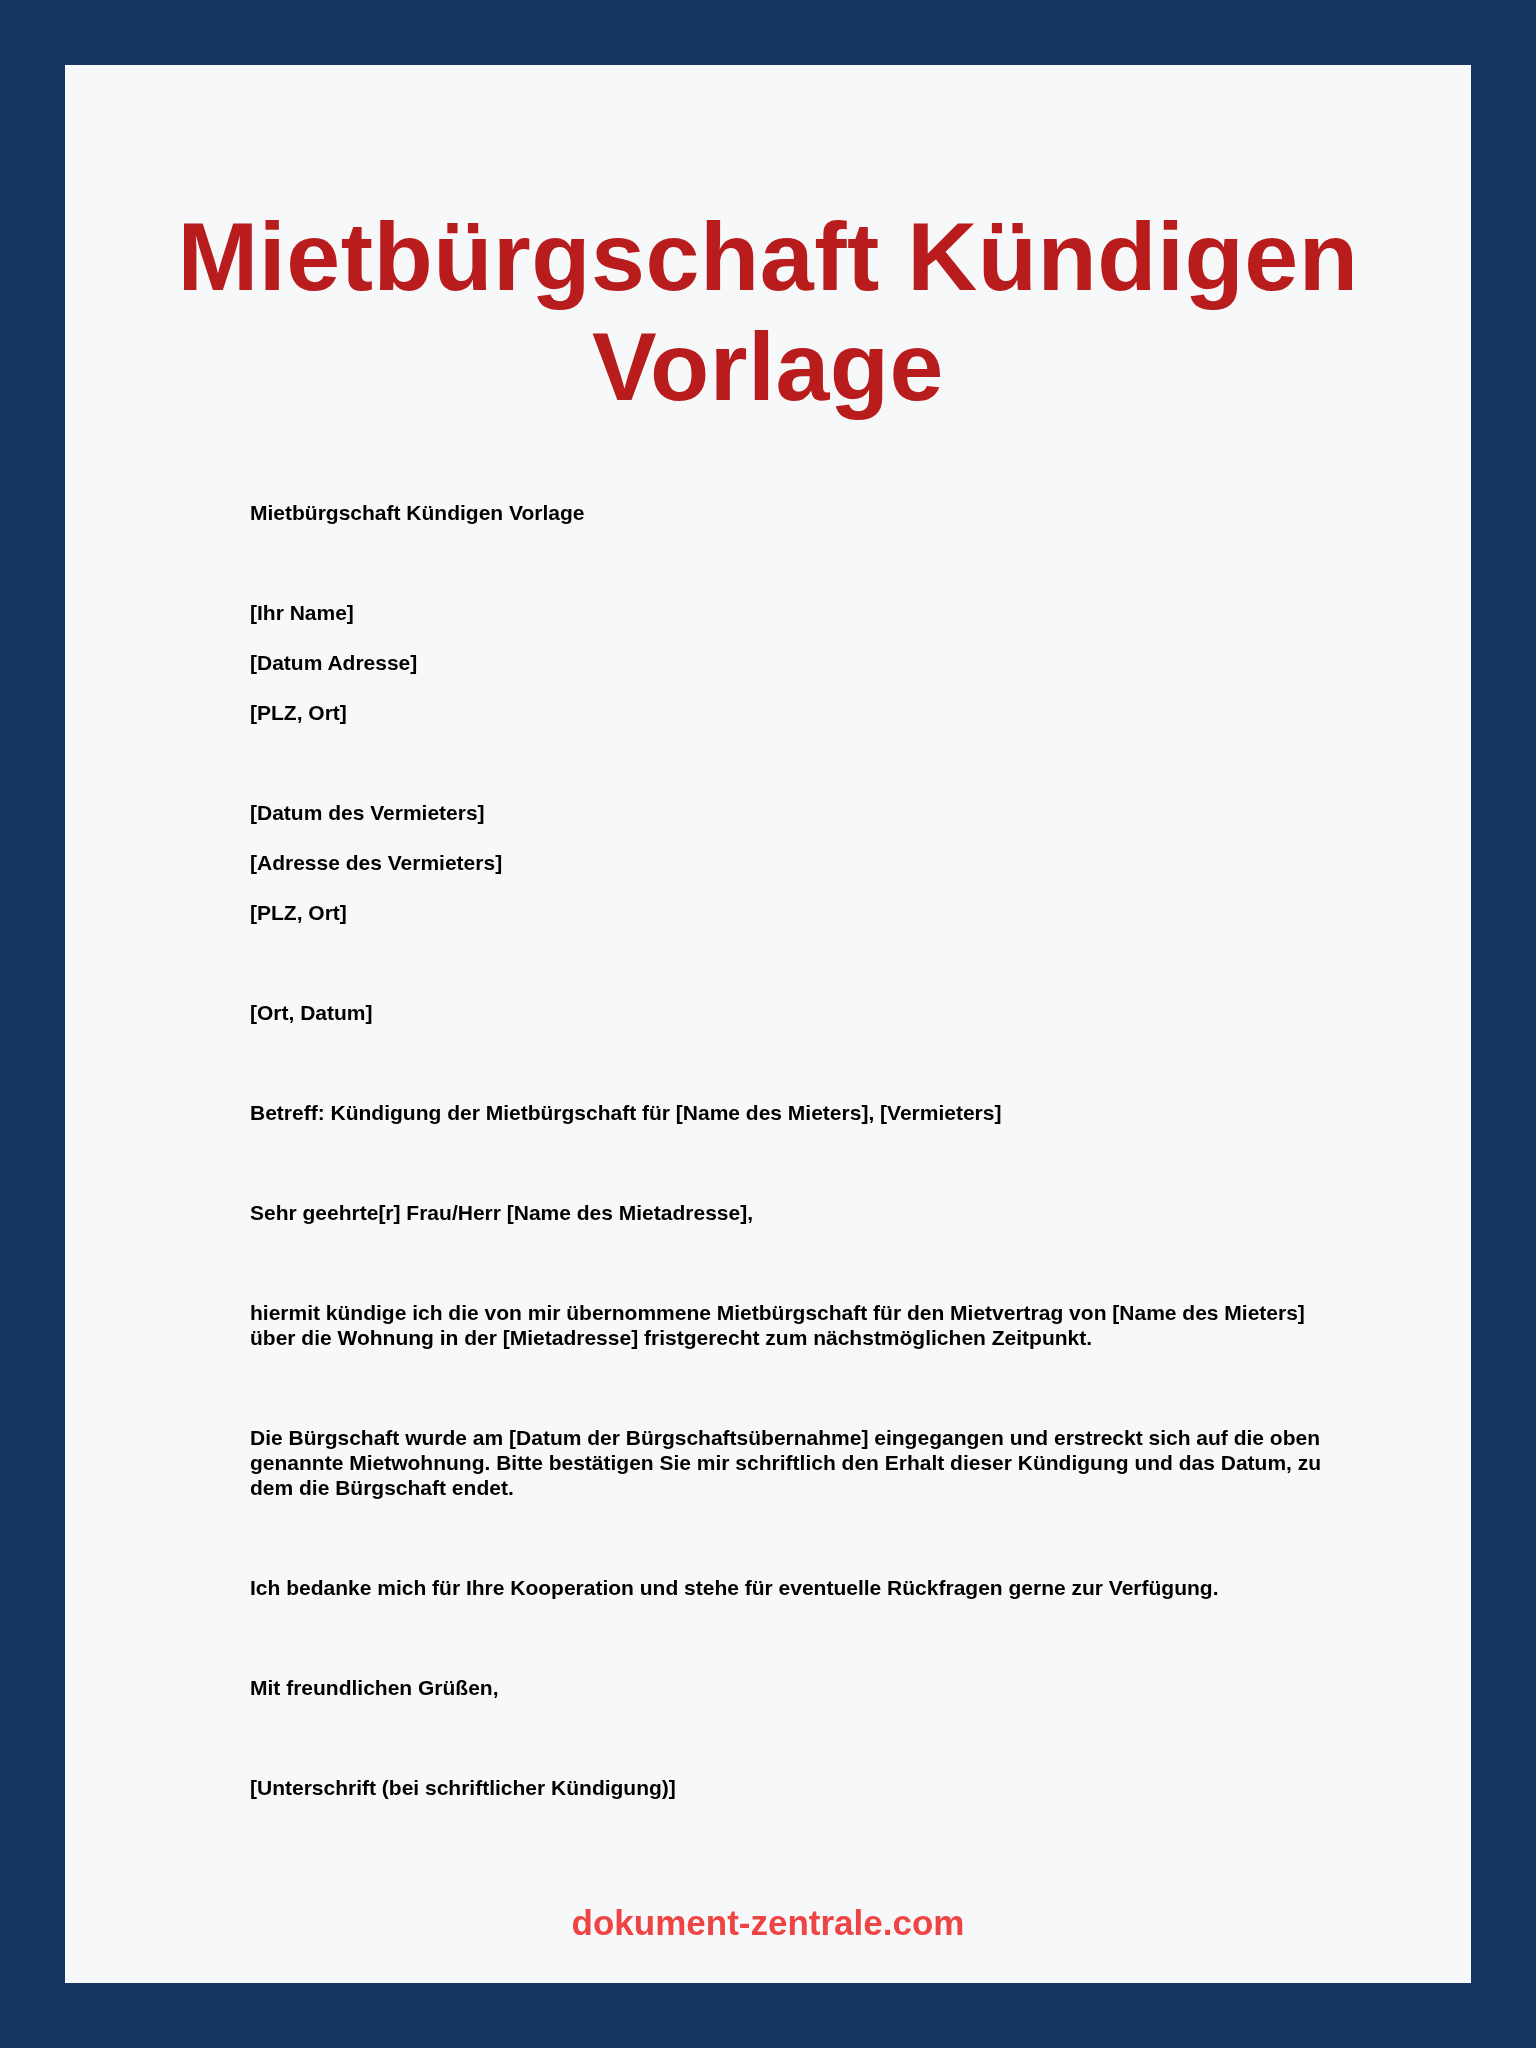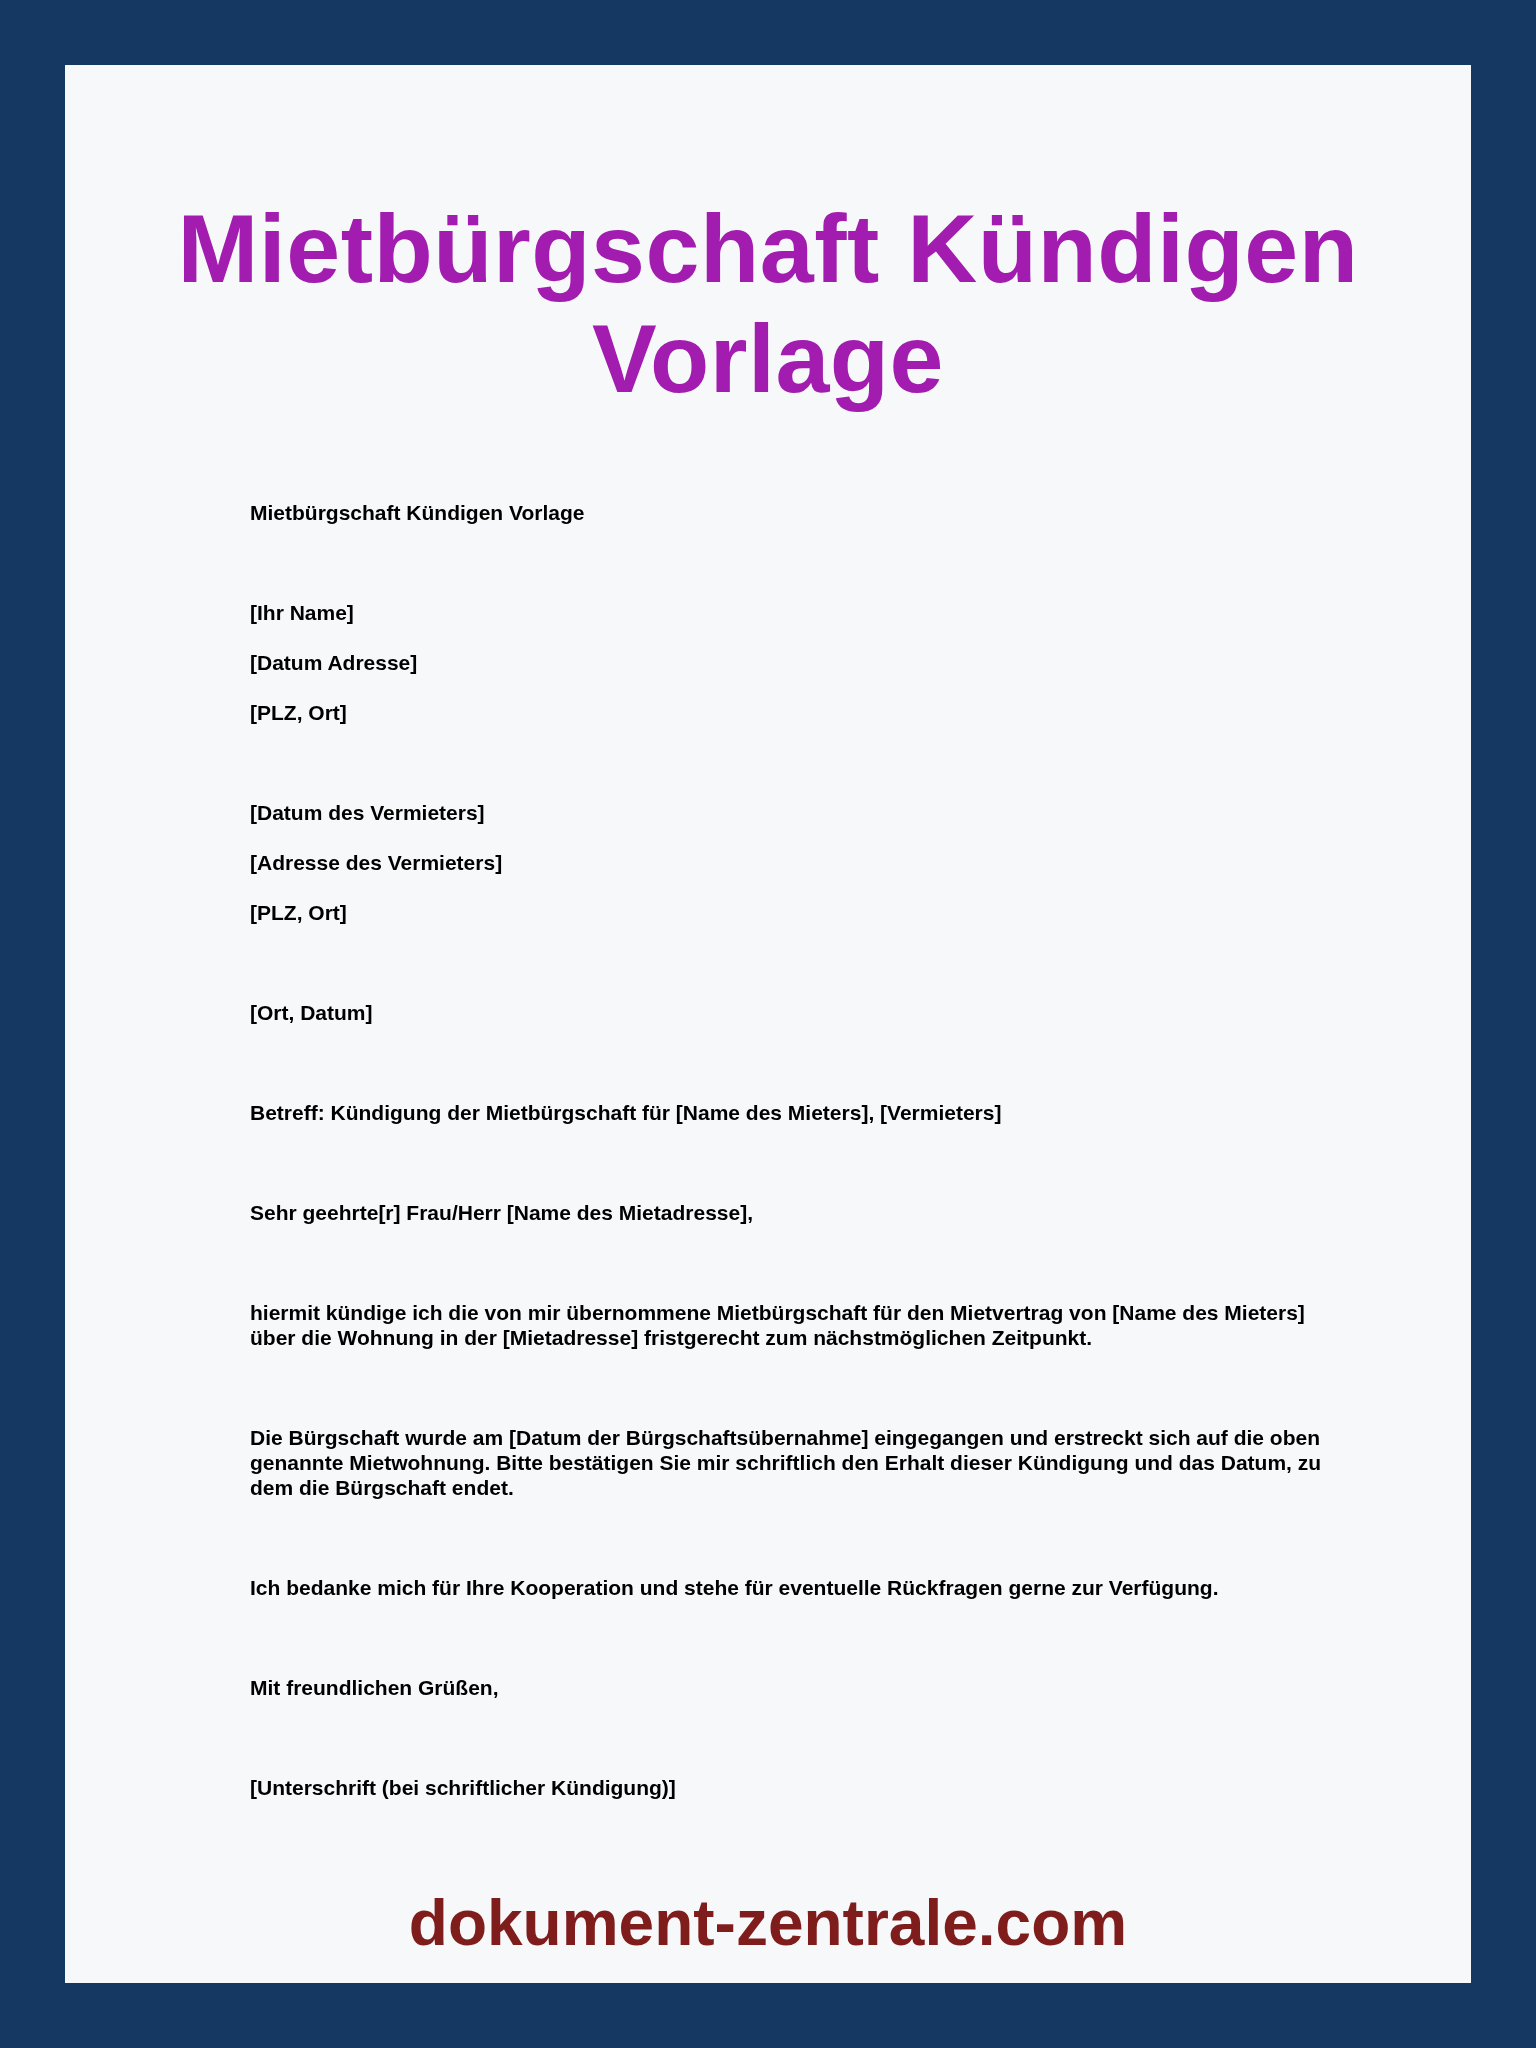--- a/index.html
+++ b/index.html
@@ -21,28 +21,28 @@
     right: 65px;
     bottom: 65px;
     background: #f7f8fa;
     color: #000000;
   }
   .doc-title {
     position: absolute;
     top: 129px;
     left: 0;
     right: 0;
-    margin: 0;
+    margin: 8px;
     text-align: center;
     font-size: 97px;
     line-height: 110px;
     font-weight: bold;
     letter-spacing: 0.5px;
     white-space: pre-line;
-    color: #a21caf;
+    color: #b91c1c;
   }
   .doc-body {
     position: absolute;
     top: 435px;
     left: 185px;
     right: 60px;
     font-size: 21px;
     line-height: 25px;
     font-weight: bold;
     color: #000000;
@@ -53,24 +53,24 @@
   }
   .doc-body p.gap {
     margin-bottom: 75px;
   }
   .doc-footer {
     position: absolute;
     top: 1829px;
     left: 0;
     right: 0;
     text-align: center;
-    font-size: 64px;
+    font-size: 35px;
     line-height: 58px;
     font-weight: bold;
-    color: #7f1d1d;
+    color: #ef4444;
   }
 </style>
 </head>
 <body>
 
 <div class="canvas">
   <div class="page">
 
     <h1 class="doc-title">Mietbürgschaft Kündigen
 Vorlage</h1>

